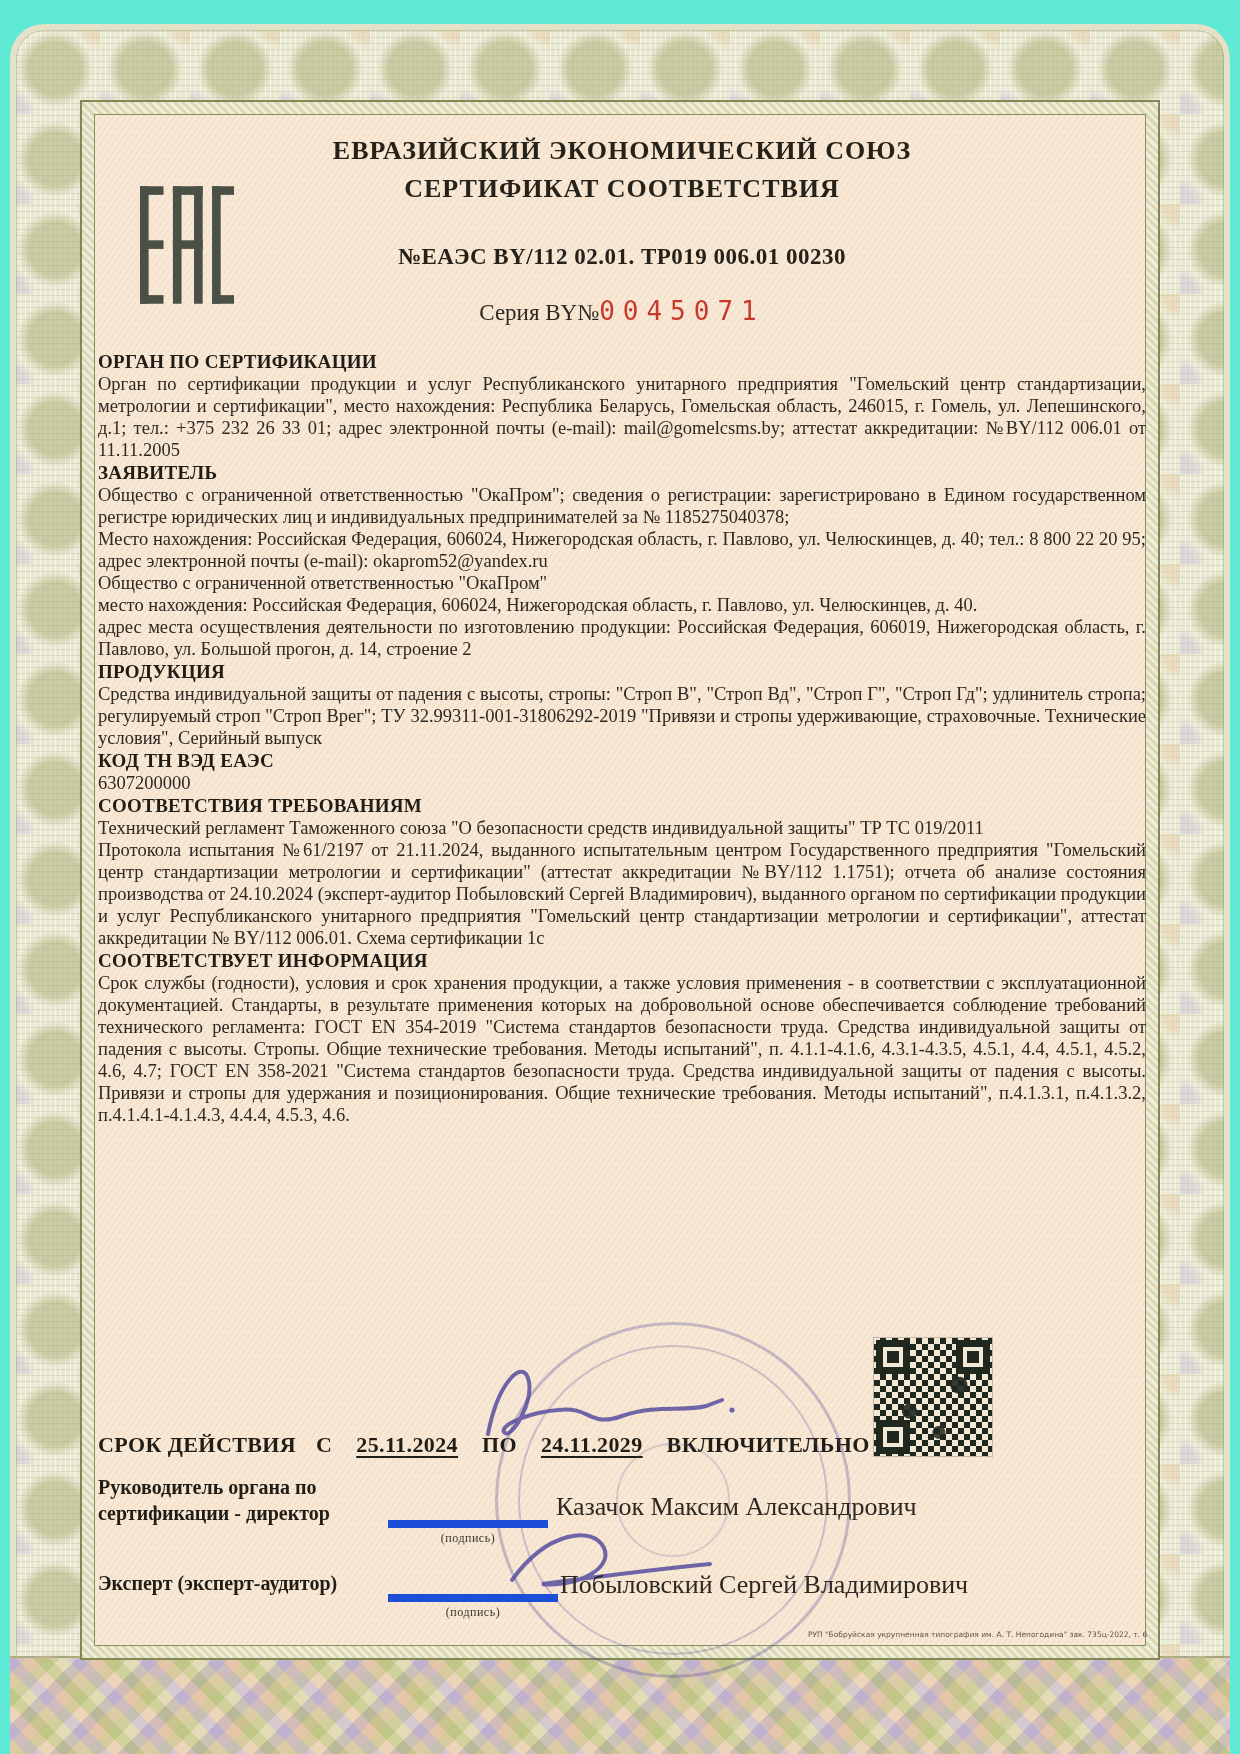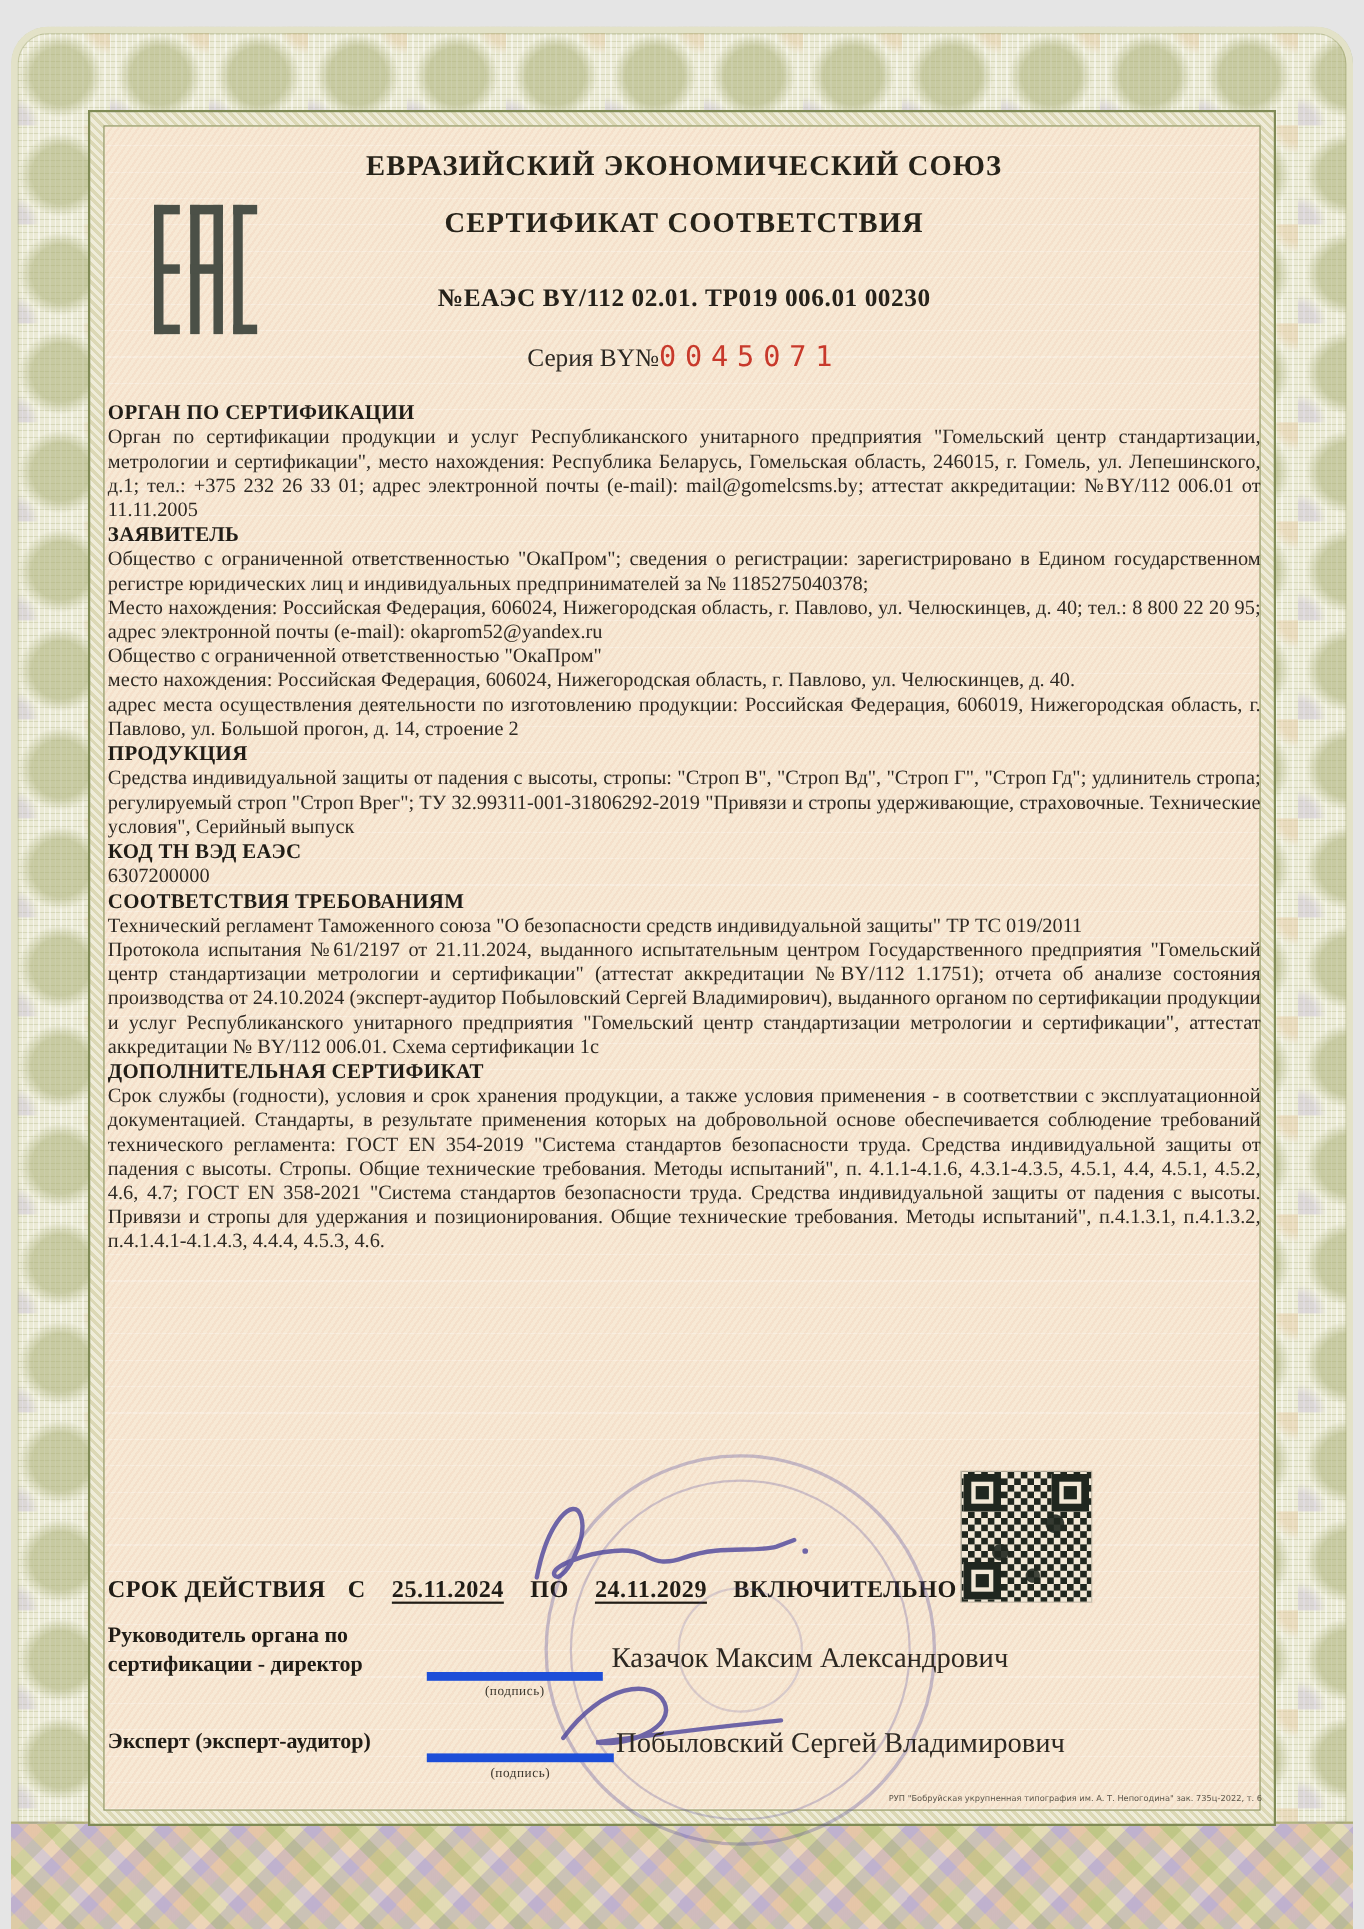--- a/index.html
+++ b/index.html
@@ -1,17 +1,17 @@
 <!DOCTYPE html>
 <html><head>
 <meta charset="utf-8">
 <style>
   html,body{margin:0;padding:0;}
   body{background:#ffffff;width:1240px;height:1754px;font-family:"Liberation Serif", serif;}
-  .page{position:relative;width:1240px;height:1754px;background:#e5e5e5;overflow:hidden;}
+  .page{position:relative;width:1240px;height:1754px;background:#5eead4;overflow:hidden;}
 
   
   .band{
     position:absolute;left:10px;right:10px;top:24px;bottom:0;
     border-radius:34px 34px 0 0;
     background-color:#ebead5;
     background-image:
       radial-gradient(circle at 45px 45px, rgba(170,175,118,.55) 0 26px, rgba(170,175,118,0) 38px),
       radial-gradient(circle at 0px 90px, rgba(196,186,214,.40) 0 16px, rgba(196,186,214,0) 26px),
       radial-gradient(circle at 90px 0px, rgba(228,200,158,.45) 0 16px, rgba(228,200,158,0) 26px),
@@ -40,21 +40,21 @@
     background-color:#f7e9d5;
     background-image:
       repeating-linear-gradient(125deg, rgba(224,148,118,.10) 0 2px, transparent 2px 5px),
       repeating-linear-gradient(0deg, rgba(255,255,255,.28) 0 1px, transparent 1px 24px);
   }
 
   
   .flow{position:absolute;left:98px;top:122px;width:1048px;color:#2d2822;}
   .eac{position:absolute;left:42px;top:60px;width:94px;height:126px;}
   .hdr-union{margin-top:14px;text-align:center;font-weight:bold;font-size:26px;letter-spacing:1px;color:#262219;}
-  .hdr-title{margin-top:22px;text-align:center;font-weight:bold;font-size:26px;letter-spacing:1px;color:#262219;}
+  .hdr-title{margin-top:8px;text-align:center;font-weight:bold;font-size:26px;letter-spacing:1px;color:#262219;}
   .hdr-number{margin-top:40px;text-align:center;font-weight:bold;font-size:23px;letter-spacing:.5px;color:#25211a;}
   .hdr-series{margin-top:26px;display:flex;justify-content:center;align-items:baseline;font-size:23px;color:#2d2822;}
   .serial-red{font-family:"DejaVu Sans Mono", monospace;font-size:26px;letter-spacing:8px;color:#c8392b;}
 
   .secs{margin-top:24px;}
   .sec h3{margin:0;font-size:19px;font-weight:bold;line-height:23px;letter-spacing:.3px;color:#201c16;}
   .sec p{margin:0;font-size:18.5px;line-height:22px;text-align:justify;color:#2d2822;}
 
   
   .validity{position:absolute;left:98px;top:1432px;width:1048px;font-weight:bold;font-size:22px;color:#201c16;letter-spacing:.4px;}
@@ -164,21 +164,21 @@
         <p>6307200000</p>
       </section>
       <section class="sec">
         <h3>СООТВЕТСТВИЯ ТРЕБОВАНИЯМ</h3>
         <p>Технический регламент Таможенного союза "О безопасности средств индивидуальной защиты" ТР ТС 019/2011</p>
       </section>
       <section class="sec">
         <p>Протокола испытания №61/2197 от 21.11.2024, выданного испытательным центром Государственного предприятия "Гомельский центр стандартизации метрологии и сертификации" (аттестат аккредитации №BY/112 1.1751); отчета об анализе состояния производства от 24.10.2024 (эксперт-аудитор Побыловский Сергей Владимирович), выданного органом по сертификации продукции и услуг Республиканского унитарного предприятия "Гомельский центр стандартизации метрологии и сертификации", аттестат аккредитации № BY/112 006.01. Схема сертификации 1с</p>
       </section>
       <section class="sec">
-        <h3>ДОПОЛНИТЕЛЬНАЯ СЕРТИФИКАТ</h3>
+        <h3>СООТВЕТСТВУЕТ ИНФОРМАЦИЯ</h3>
         <p>Срок службы (годности), условия и срок хранения продукции, а также условия применения - в соответствии с эксплуатационной документацией. Стандарты, в результате применения которых на добровольной основе обеспечивается соблюдение требований технического регламента: ГОСТ EN 354-2019 "Система стандартов безопасности труда. Средства индивидуальной защиты от падения с высоты. Стропы. Общие технические требования. Методы испытаний", п. 4.1.1-4.1.6, 4.3.1-4.3.5, 4.5.1, 4.4, 4.5.1, 4.5.2, 4.6, 4.7; ГОСТ EN 358-2021 "Система стандартов безопасности труда. Средства индивидуальной защиты от падения с высоты. Привязи и стропы для удержания и позиционирования. Общие технические требования. Методы испытаний", п.4.1.3.1, п.4.1.3.2, п.4.1.4.1-4.1.4.3, 4.4.4, 4.5.3, 4.6.</p>
       </section>
     </div>
   </div>
 
   <div class="validity">
     <span>СРОК ДЕЙСТВИЯ</span>
     <span>С</span>
     <span class="u">25.11.2024</span>
     <span>ПО</span>

